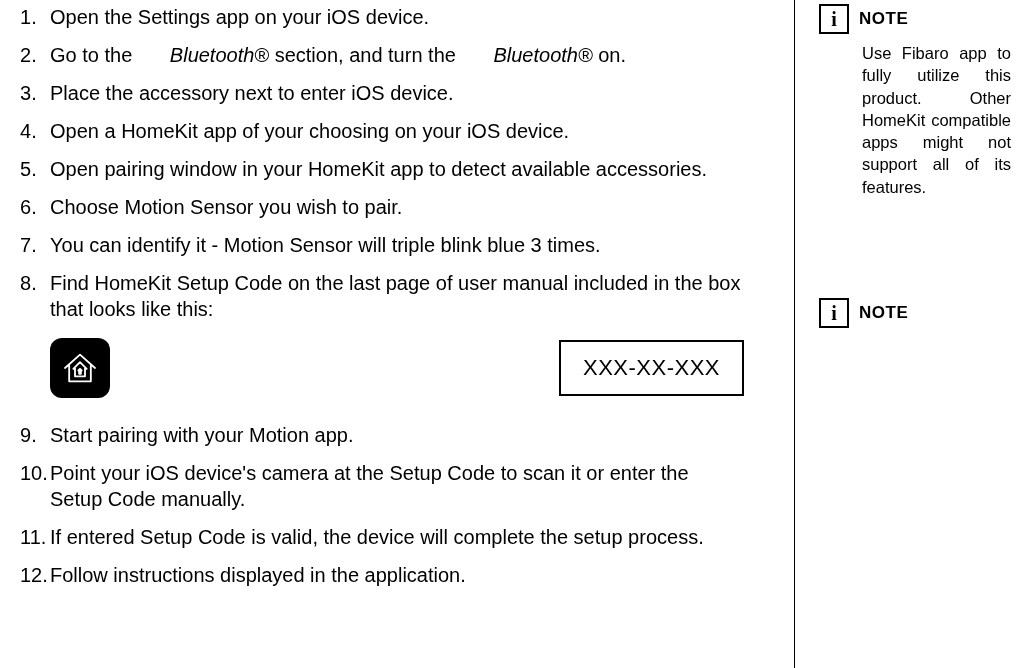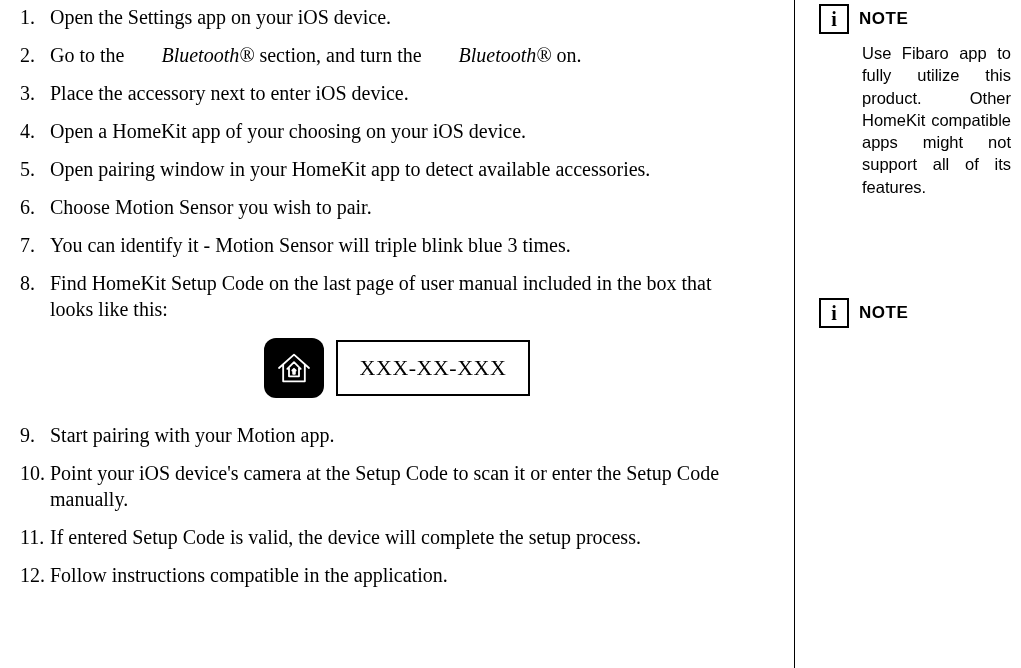--- a/index.html
+++ b/index.html
@@ -3,21 +3,20 @@
 <meta charset="utf-8">
 <style>
   * { box-sizing: border-box; margin: 0; padding: 0; }
   html, body { width: 1021px; height: 668px; font-family: "Myriad Pro", "Segoe UI", Arial, sans-serif; color: #000; }
   body { display: flex; }
 
   .main-col {
     width: 795px;
     padding: 4px 50px 10px 20px;
     border-right: 1px solid #000;
-    font-family: Liberation Serif, serif;
   }
   .side-col {
     width: 226px;
     padding: 4px 10px 10px 24px;
   }
   ol.steps {
     list-style: none;
     counter-reset: step;
   }
   ol.steps > li {
@@ -31,21 +30,21 @@
   ol.steps > li::before {
     content: counter(step) ".";
     position: absolute;
     left: 0;
     top: 0;
   }
   .italic { font-style: italic; margin-left: 32px; }
 
   .code-row {
     display: flex;
-    justify-content: center;
+    justify-content: space-between;
     align-items: center;
     gap: 12px;
     margin: 16px 0 24px 0;
   }
   .hk-icon {
     width: 60px;
     height: 60px;
     border-radius: 12px;
     background: #000;
     display: flex;
@@ -116,21 +115,21 @@
               <path d="M22 27 L24 25 L26 27 M23 27 V31 H25 V27"></path>
             </g>
           </svg>
         </div>
         <div class="code-box">XXX-XX-XXX</div>
       </div>
     </li>
     <li>Start pairing with your Motion app.</li>
     <li>Point your iOS device's camera at the Setup Code to scan it or enter the Setup Code manually.</li>
     <li>If entered Setup Code is valid, the device will complete the setup process.</li>
-    <li>Follow instructions compatible in the application.</li>
+    <li>Follow instructions displayed in the application.</li>
   </ol>
 </div>
 
 <div class="side-col">
   <div class="note-block">
     <div class="note-head">
       <div class="note-i">i</div>
       <div class="note-label">NOTE</div>
     </div>
     <div class="note-body">Use Fibaro app to fully utilize this product. Other HomeKit compatible apps might not support all of its features.</div>

